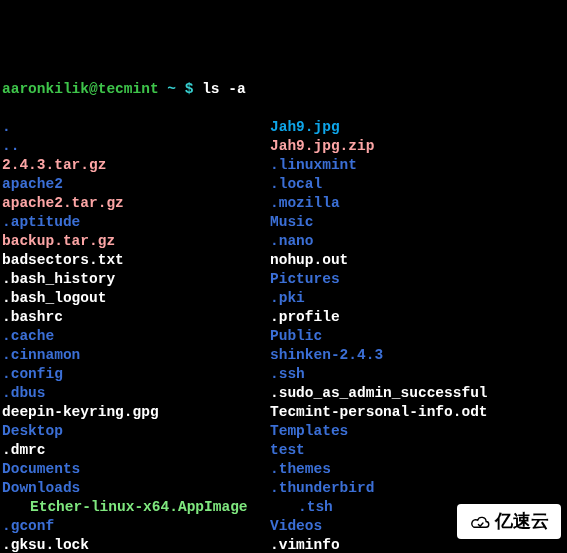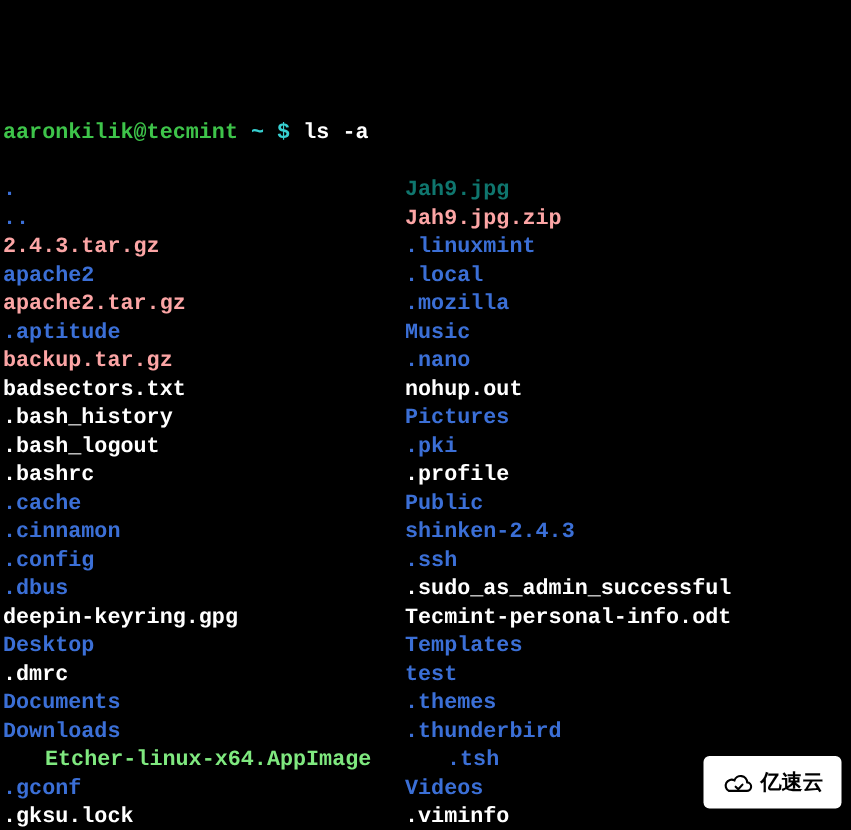--- a/index.html
+++ b/index.html
@@ -26,31 +26,31 @@
       height: 19px;
       font-family: Liberation Mono, monospace;
     }
     .col1 { display: inline-block; width: 268px; vertical-align: top; }
     .col2 { display: inline-block; vertical-align: top; }
     .green  { color: #3ec44a; }
     .red    { color: #fca5a5; }
     .white  { color: #ffffff; }
     .blue   { color: #3b6fd6; }
     .cyan   { color: #37cfd0; }
-    .magenta{ color: #0f766e; }
+    .magenta{ color: #0ea5e9; }
     .bgreen { color: #7fe87f; margin-left: 28px; }
     .watermark {
       position: absolute;
       right: 6px;
       bottom: 14px;
       background: #ffffff;
       color: #000000;
       font-family: Arial, sans-serif;
       font-weight: bold;
-      font-size: 14px;
+      font-size: 18px;
       padding: 8px 12px;
       border-radius: 4px;
       display: flex;
       align-items: center;
       gap: 4px;
     }
     .watermark svg {
       width: 22px;
       height: 14px;
     }

